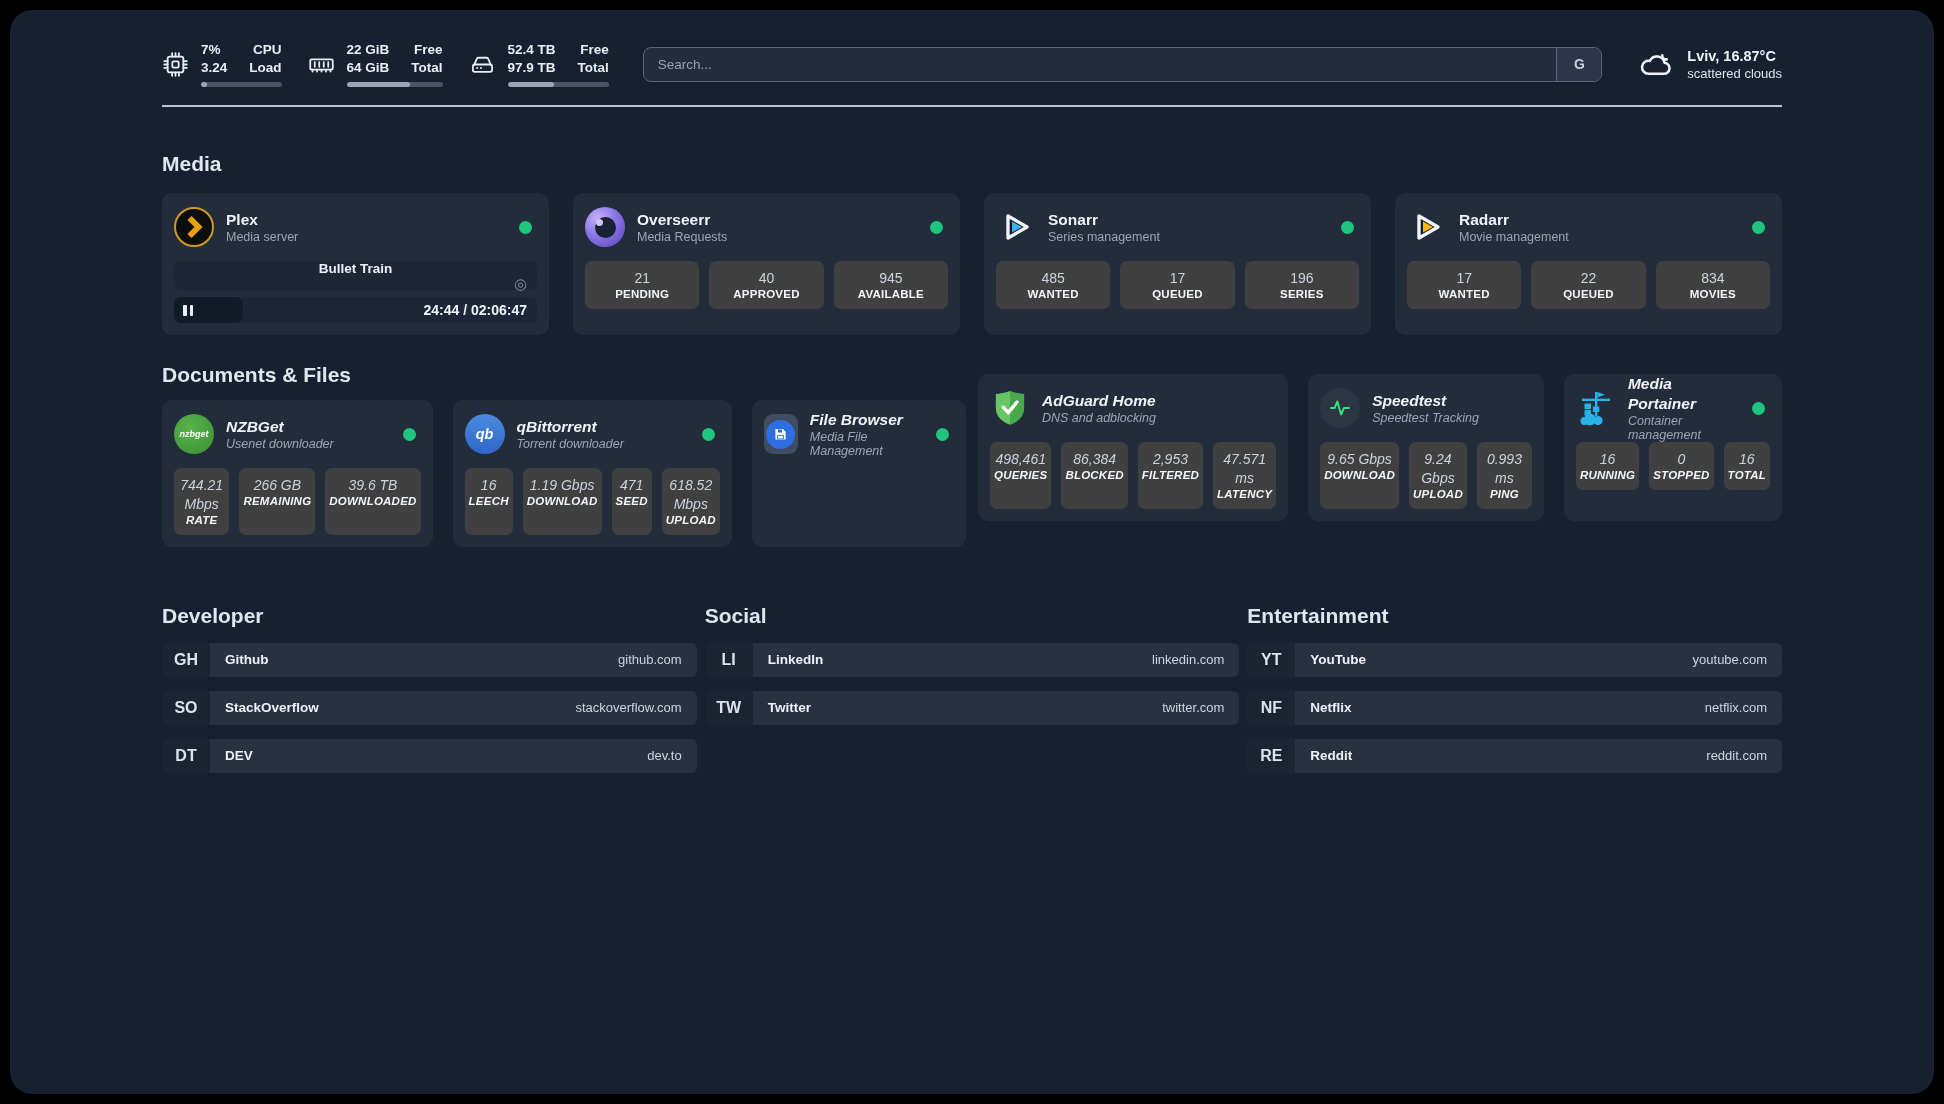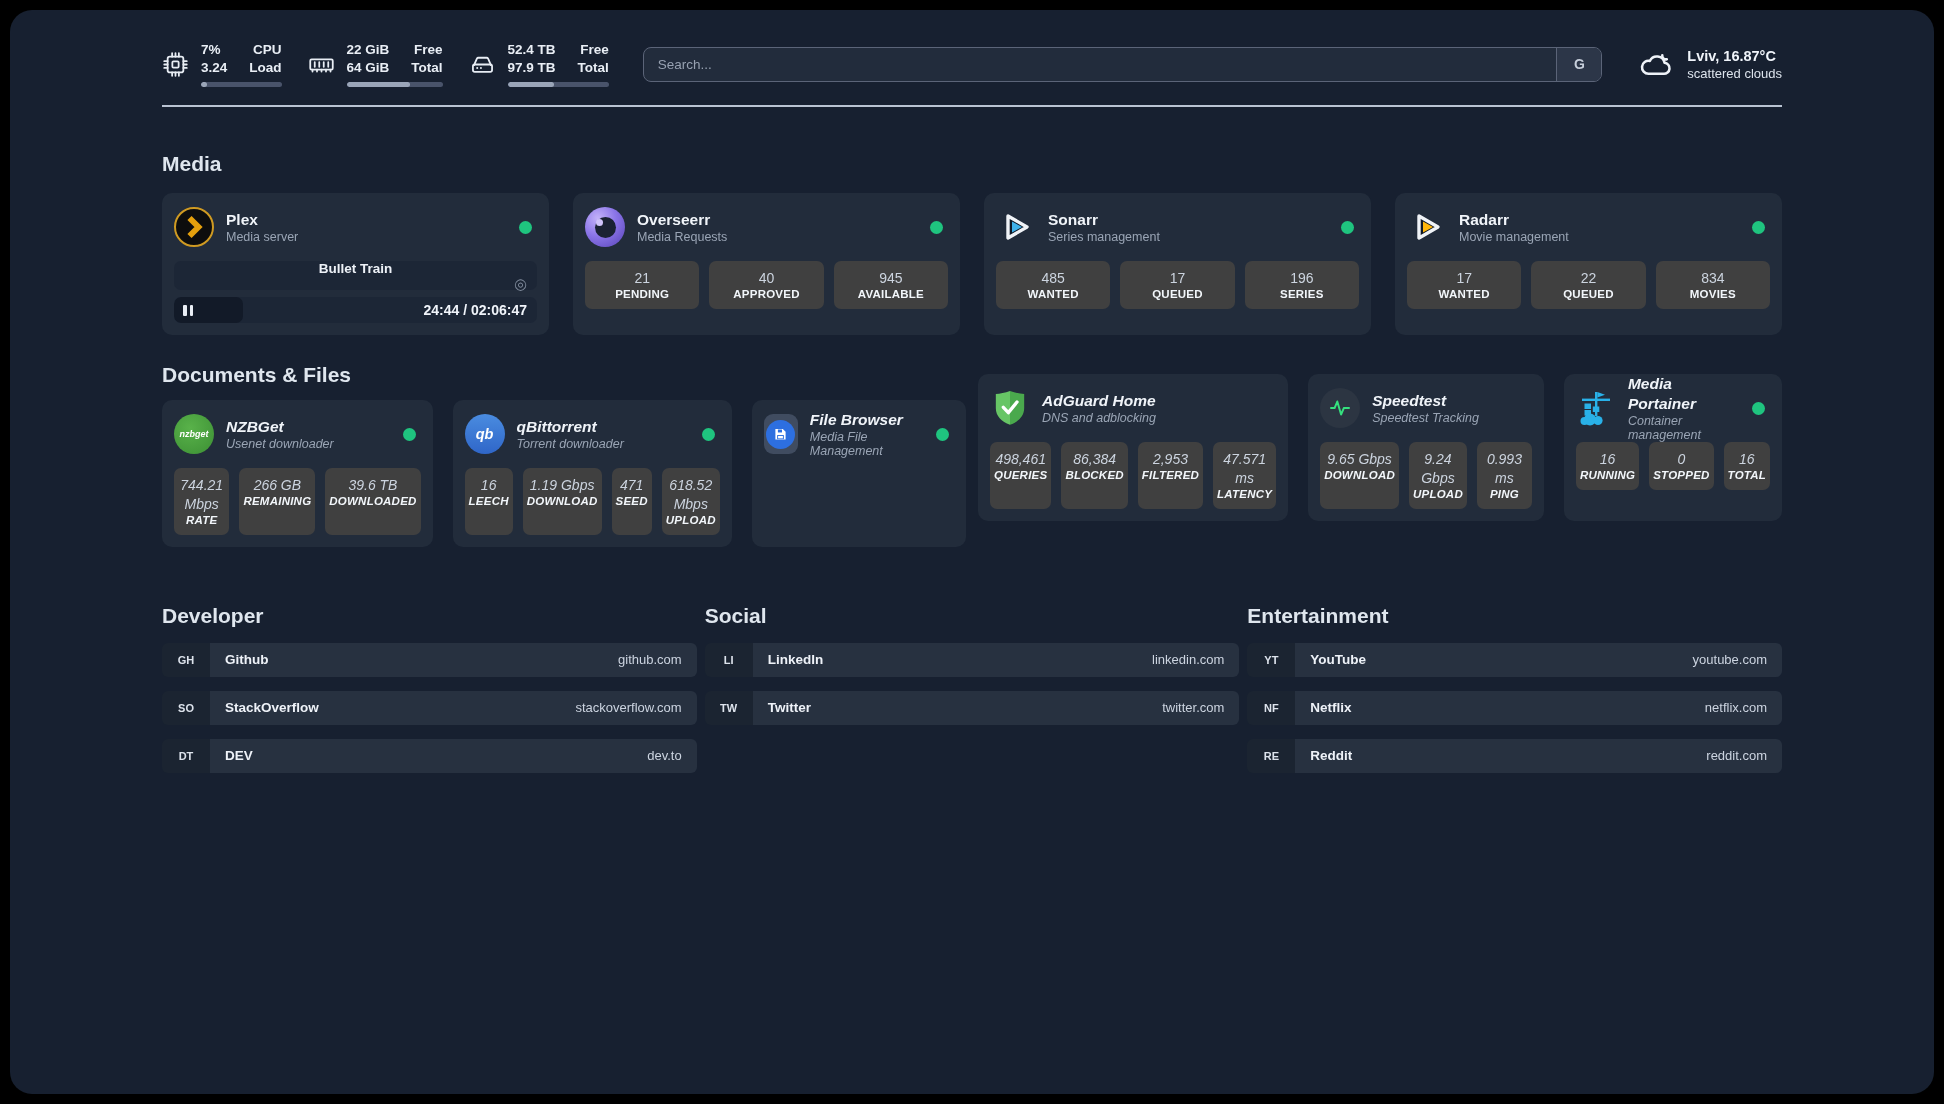--- a/index.html
+++ b/index.html
@@ -75,21 +75,21 @@
   .fb-circ { width:29px; height:29px; border-radius:50%; background:#2d6fe0; display:flex; align-items:center; justify-content:center; }
 
   
   .twocol { display:grid; grid-template-columns:1fr 1fr; gap:12px; margin-top:27px; }
   .col-cards { margin-top:12px; display:flex; flex-direction:row; gap:20px;font-style:italic; }
 
   
   .bookmarks { display:grid; grid-template-columns:repeat(3,1fr); gap:8px; margin-top:56px; padding-bottom:28px; }
   .bm-rows { margin-top:14px; display:flex; flex-direction:column; gap:14px; }
   .bm-row { height:34px; display:flex; border-radius:6px; overflow:hidden; cursor:pointer; }
-  .bm-abbr { width:48px; background:#1b2431; color:#dde3ec; font-size:11px; font-weight:700; display:flex; align-items:center; justify-content:center; flex:none; }
+  .bm-abbr { width:48px; background:#1b2431; color:#dde3ec; font-size:16px; font-weight:700; display:flex; align-items:center; justify-content:center; flex:none; }
   .bm-main { flex:1; background:#273140; display:flex; align-items:center; padding:0 15px; }
   .bm-name { font-size:13.5px; font-weight:700; color:#eef2f8; }
   .bm-url { margin-left:auto; font-size:13px; color:#ccd4e0; }
 </style>
 </head>
 <body>
 
 <div class="window">
   <div class="content">
 

